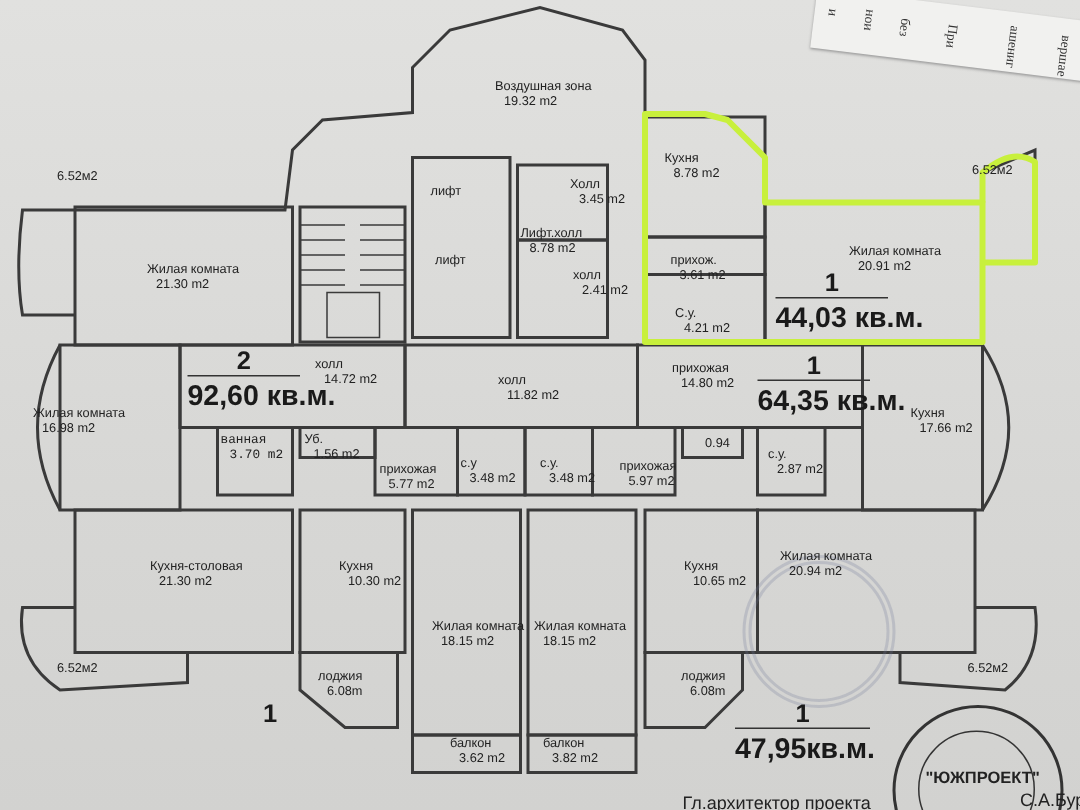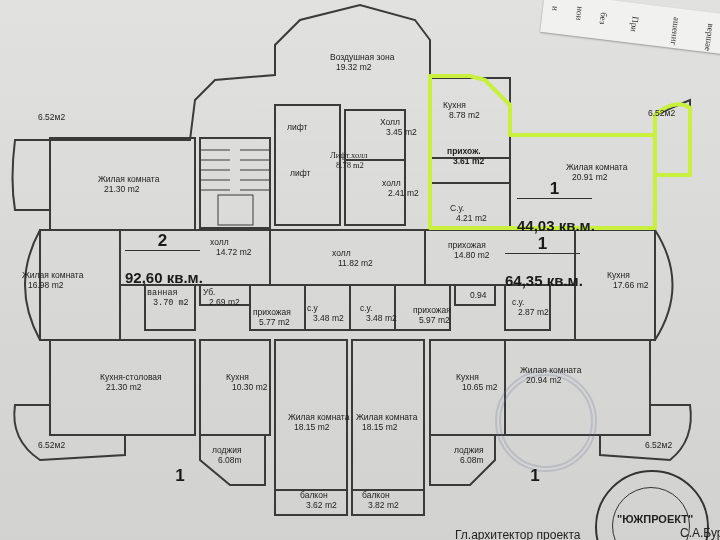--- a/index.html
+++ b/index.html
@@ -3,21 +3,21 @@
 <meta charset="utf-8">
 <style>
   html,body{margin:0;padding:0;}
   body{width:720px;height:540px;overflow:hidden;background:#d9d9d7;font-family:"Liberation Sans",sans-serif;position:relative;}
   .sheet{position:absolute;left:0;top:0;width:720px;height:540px;background:linear-gradient(180deg,#e1e1df 0%,#d7d7d5 60%,#d2d2d0 100%);}
   svg.plan{position:absolute;left:0;top:0;}
   .lbl{position:absolute;font-size:8.5px;color:#222;line-height:10px;white-space:nowrap;}
   .lbl .v{display:block;padding-left:6px;}
   .big{position:absolute;font-weight:bold;color:#1a1a1a;white-space:nowrap;text-align:center;}
   .big .n{display:block;font-size:17px;line-height:18px;}
-  .big .a{display:block;font-size:15px;line-height:17px;border-top:1px solid #333;padding-top:18px;}
+  .big .a{display:block;font-size:19px;line-height:17px;border-top:1px solid #333;padding-top:5px;}
   .paper{position:absolute;left:545px;top:-8px;width:190px;height:40px;background:#f1f1ef;transform:rotate(7deg);transform-origin:0 0;box-shadow:0 1px 2px #999;overflow:hidden;}
   .paper span{position:absolute;font-family:"Liberation Serif",serif;font-size:9px;color:#333;transform:rotate(90deg);}
   .stamp{position:absolute;left:595px;top:470px;width:110px;height:110px;border:2px solid #333;border-radius:50%;}
   .stamp2{position:absolute;left:612px;top:487px;width:76px;height:76px;border:1.5px solid #333;border-radius:50%;}
   .stamp-text{position:absolute;left:617px;top:513px;font-size:11px;font-weight:bold;color:#222;}
   .bottom-note{position:absolute;left:455px;top:528px;font-size:12px;color:#222;}
   .bottom-note2{position:absolute;left:680px;top:526px;font-size:12px;color:#222;}
   .wm{position:absolute;left:495px;top:370px;width:90px;height:90px;border-radius:50%;border:6px double rgba(110,120,150,0.25);}
 </style>
 </head>
@@ -102,35 +102,35 @@
       <path d="M430 76 L430 228 L655 228 L655 135 L510 135 L510 105 L485 80 L470 76 Z"></path>
       <path d="M655 135 L655 115 Q675 98 690 108 L690 175 L655 175"></path>
     </g>
   </svg>
 
   <div class="wm"></div>
 
   <div class="lbl" style="left:330px;top:52px;"><span>Воздушная зона</span><span class="v">19.32  m2</span></div>
   <div class="lbl" style="left:287px;top:122px;"><span>лифт</span></div>
   <div class="lbl" style="left:290px;top:168px;"><span>лифт</span></div>
-  <div class="lbl" style="left:330px;top:150px;font-family:Liberation Serif, serif;"><span>Лифт.холл</span><span class="v">8.78  m2</span></div>
+  <div class="lbl" style="left:347px;top:150px;"><span>Лифт.холл</span><span class="v">8.78  m2</span></div>
   <div class="lbl" style="left:380px;top:117px;"><span>Холл</span><span class="v">3.45  m2</span></div>
   <div class="lbl" style="left:382px;top:178px;"><span>холл</span><span class="v">2.41  m2</span></div>
   <div class="lbl" style="left:443px;top:100px;"><span>Кухня</span><span class="v">8.78  m2</span></div>
-  <div class="lbl" style="left:447px;top:146px;font-weight:bold;"><span>прихож.</span><span class="v">3.61  m2</span></div>
+  <div class="lbl" style="left:447px;top:168px;"><span>прихож.</span><span class="v">3.61  m2</span></div>
   <div class="lbl" style="left:450px;top:203px;"><span>С.у.</span><span class="v">4.21  m2</span></div>
   <div class="lbl" style="left:566px;top:162px;"><span>Жилая комната</span><span class="v">20.91  m2</span></div>
   <div class="lbl" style="left:648px;top:108px;"><span>6.52м2</span></div>
   <div class="lbl" style="left:38px;top:112px;"><span>6.52м2</span></div>
   <div class="lbl" style="left:98px;top:174px;"><span>Жилая комната</span><span class="v">21.30  m2</span></div>
   <div class="lbl" style="left:22px;top:270px;"><span>Жилая комната</span><span class="v">16.98  m2</span></div>
   <div class="lbl" style="left:210px;top:237px;"><span>холл</span><span class="v">14.72  m2</span></div>
   <div class="lbl" style="left:332px;top:248px;"><span>холл</span><span class="v">11.82  m2</span></div>
   <div class="lbl" style="left:147px;top:288px;font-family:Liberation Mono, monospace;"><span>ванная</span><span class="v">3.70  m2</span></div>
-  <div class="lbl" style="left:203px;top:287px;"><span>Уб.</span><span class="v">2.69  m2</span></div>
+  <div class="lbl" style="left:203px;top:287px;"><span>Уб.</span><span class="v">1.56  m2</span></div>
   <div class="lbl" style="left:253px;top:307px;"><span>прихожая</span><span class="v">5.77  m2</span></div>
   <div class="lbl" style="left:307px;top:303px;"><span>с.у</span><span class="v">3.48  m2</span></div>
   <div class="lbl" style="left:360px;top:303px;"><span>с.у.</span><span class="v">3.48  m2</span></div>
   <div class="lbl" style="left:413px;top:305px;"><span>прихожая</span><span class="v">5.97  m2</span></div>
   <div class="lbl" style="left:470px;top:290px;"><span>0.94</span></div>
   <div class="lbl" style="left:512px;top:297px;"><span>с.у.</span><span class="v">2.87  m2</span></div>
   <div class="lbl" style="left:448px;top:240px;"><span>прихожая</span><span class="v">14.80  m2</span></div>
   <div class="lbl" style="left:607px;top:270px;"><span>Кухня</span><span class="v">17.66  m2</span></div>
   <div class="lbl" style="left:100px;top:372px;"><span>Кухня-столовая</span><span class="v">21.30  m2</span></div>
   <div class="lbl" style="left:226px;top:372px;"><span>Кухня</span><span class="v">10.30  m2</span></div>
@@ -155,20 +155,21 @@
     </div>
   <div class="big" style="left:505px;top:235px;width:75px;">
       <span class="n">1</span>
       <span class="a">64,35 кв.м.</span>
     </div>
   <div class="big" style="left:135px;top:467px;width:90px;">
       <span class="n">1</span>
     </div>
   <div class="big" style="left:490px;top:467px;width:90px;">
       <span class="n">1</span>
+      <span class="a">47,95кв.м.</span>
     </div>
 
   <div class="stamp"></div>
   <div class="stamp2"></div>
   <div class="stamp-text">"ЮЖПРОЕКТ"</div>
   <div class="bottom-note">Гл.архитектор проекта</div>
   <div class="bottom-note2">С.А.Бурл</div>
 </div>
 
 </body></html>

